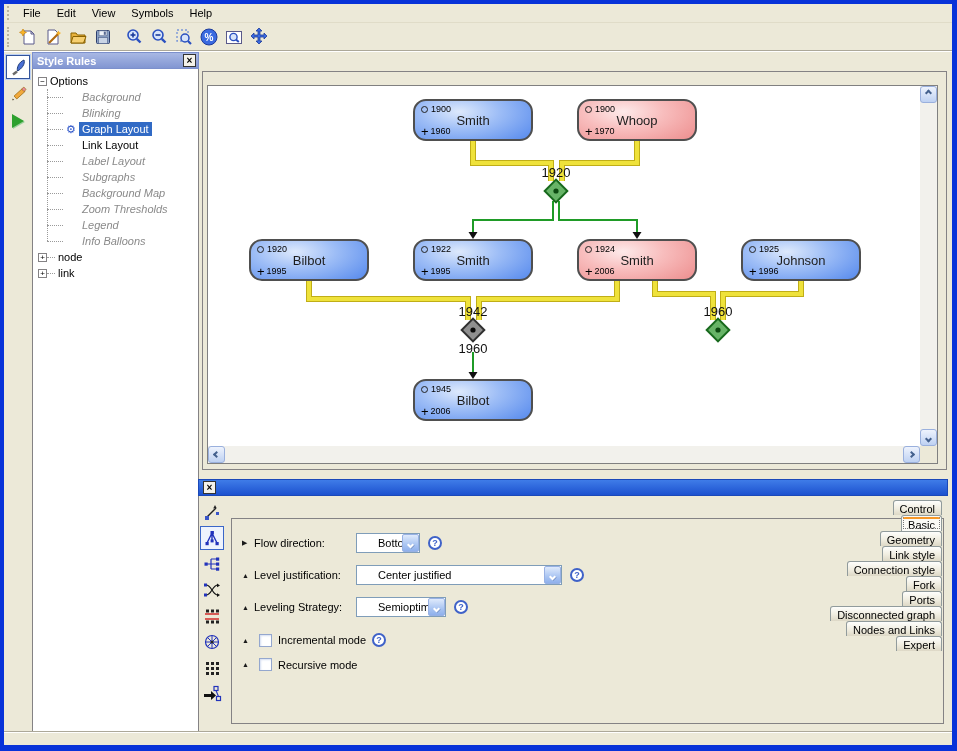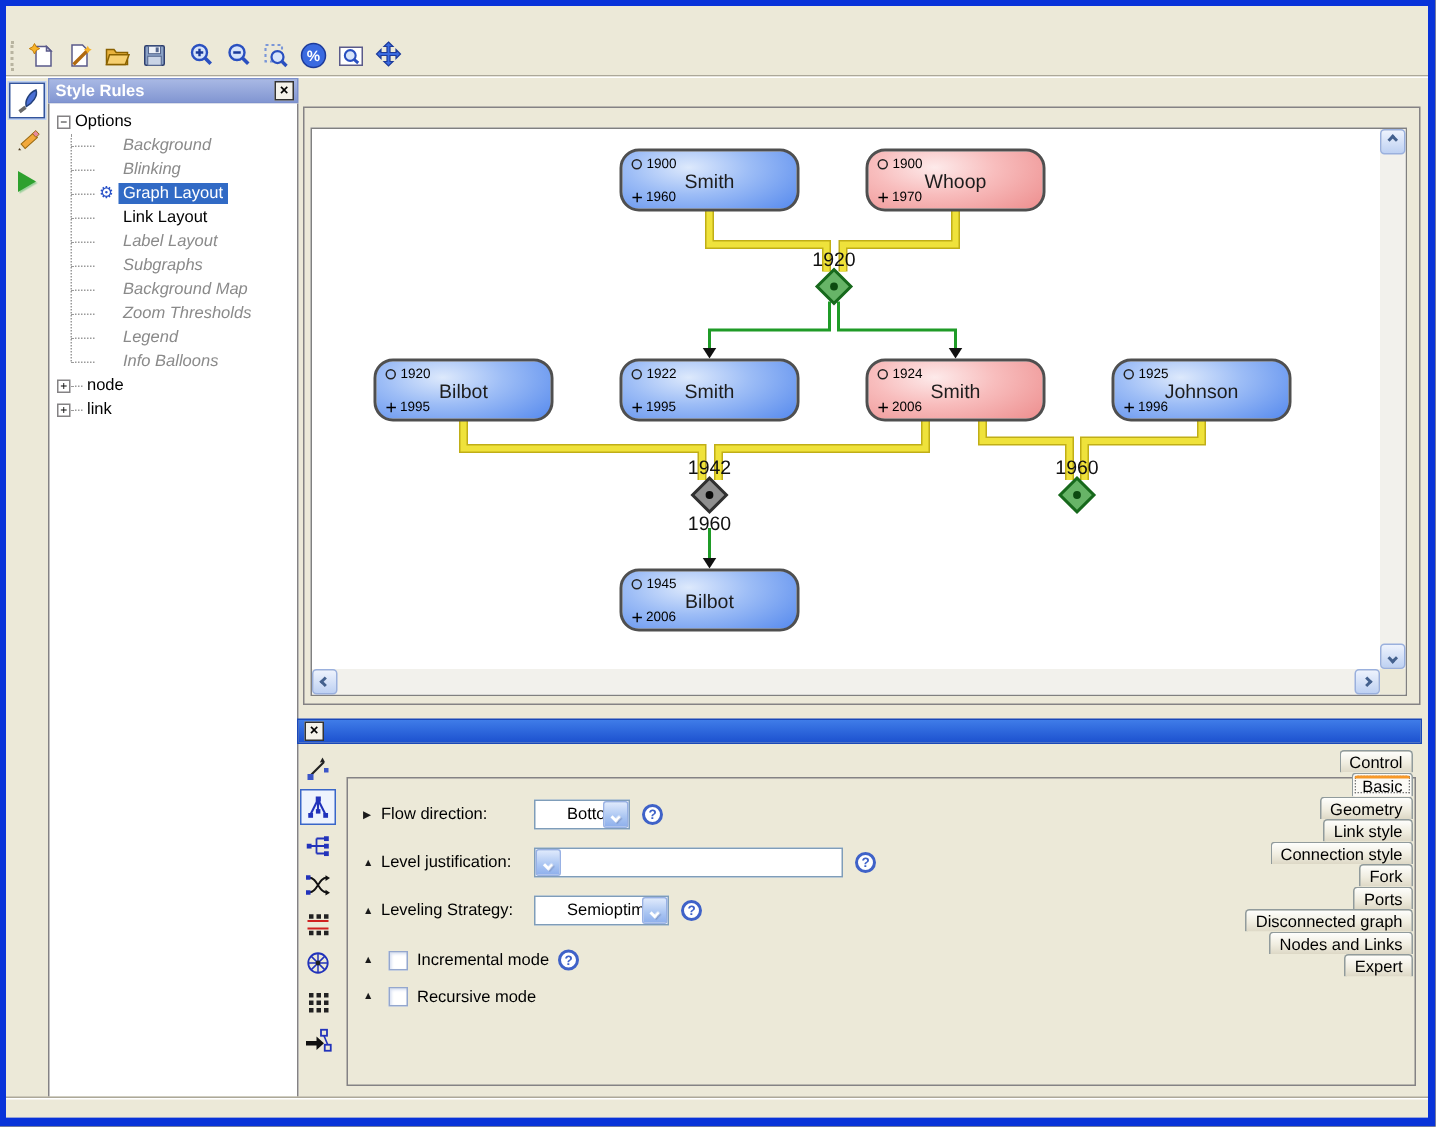--- a/index.html
+++ b/index.html
@@ -114,20 +114,28 @@
   .statusbar { position:absolute; left:0; bottom:0; width:948px; height:14px;
                border-top:1px solid #aca899; box-shadow:0 1px 0 #fff inset; background:#ece9d8; }
 
   svg { display:block; }
 </style>
 </head>
 <body>
 
 <div id="window">
 
+  <div class="menubar">
+    <span class="grip"></span>
+  <span class="menu-item">File</span>
+      <span class="menu-item">Edit</span>
+      <span class="menu-item">View</span>
+      <span class="menu-item">Symbols</span>
+      <span class="menu-item">Help</span>
+    </div>
 
   <div class="toolbar">
     <span class="grip"></span>
     <div class="tbtn">
       <svg width="20" height="20">
           <path d="M6 4 h7 l3 3 v10 h-10 z" fill="#fff" stroke="#5a5a8a"></path>
           <path d="M13 4 l3 3 h-3 z" fill="#d8d8e8" stroke="#5a5a8a"></path>
           <path d="M5 2 l1.2 2.2 L8.5 5.4 6.2 6.6 5 9 3.8 6.6 1.5 5.4 3.8 4.2 Z" fill="#f7b32a" stroke="#c07800" stroke-width="0.6"></path>
         </svg>
     </div>
@@ -538,20 +546,21 @@
             <span class="combo-btn">
               <span class="chev down"></span>
             </span>
           </div>
           <span class="helpq">?</span>
         </div>
         <div class="frow" style="top: 46px;">
           <span class="marker">▲</span>
           <span class="flabel" style="width: 96px;">Level justification:</span>
           <div class="combo" style="width: 206px;">
+            <span class="combo-text">Center justified</span>
             <span class="combo-btn">
               <span class="chev down"></span>
             </span>
           </div>
           <span class="helpq">?</span>
         </div>
         <div class="frow" style="top: 78px;">
           <span class="marker">▲</span>
           <span class="flabel" style="width: 96px;">Leveling Strategy:</span>
           <div class="combo" style="width: 90px;">

